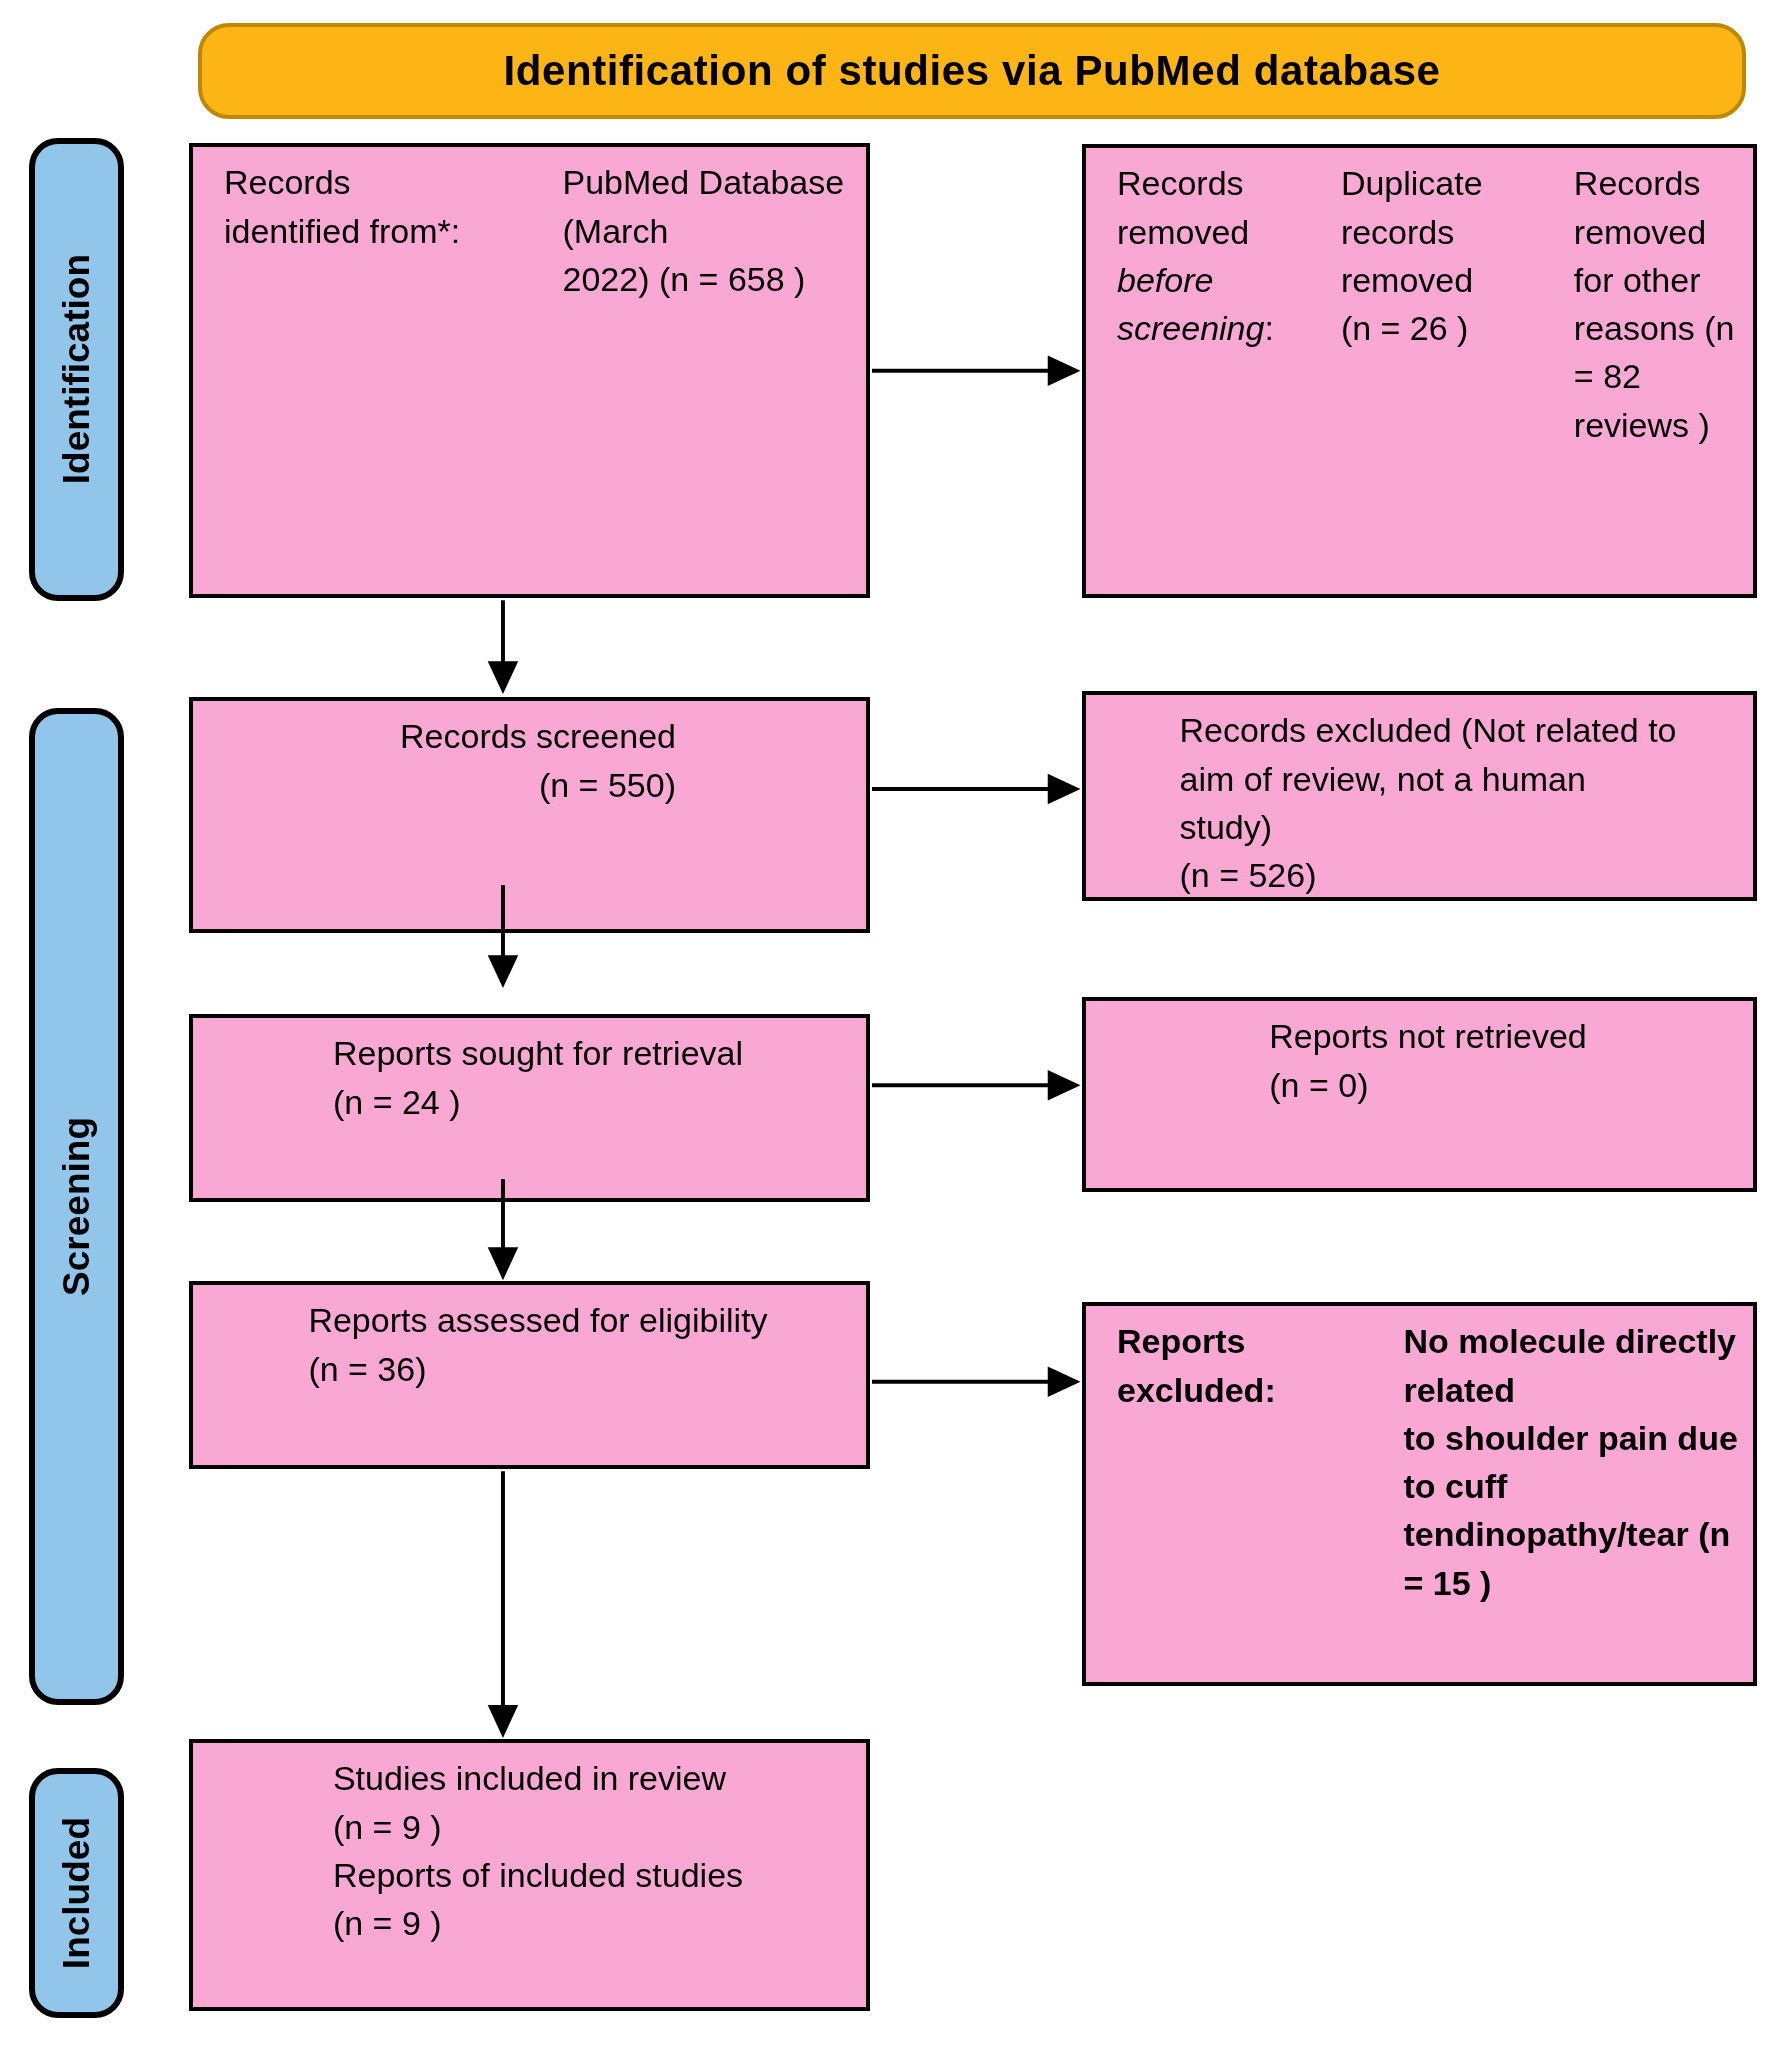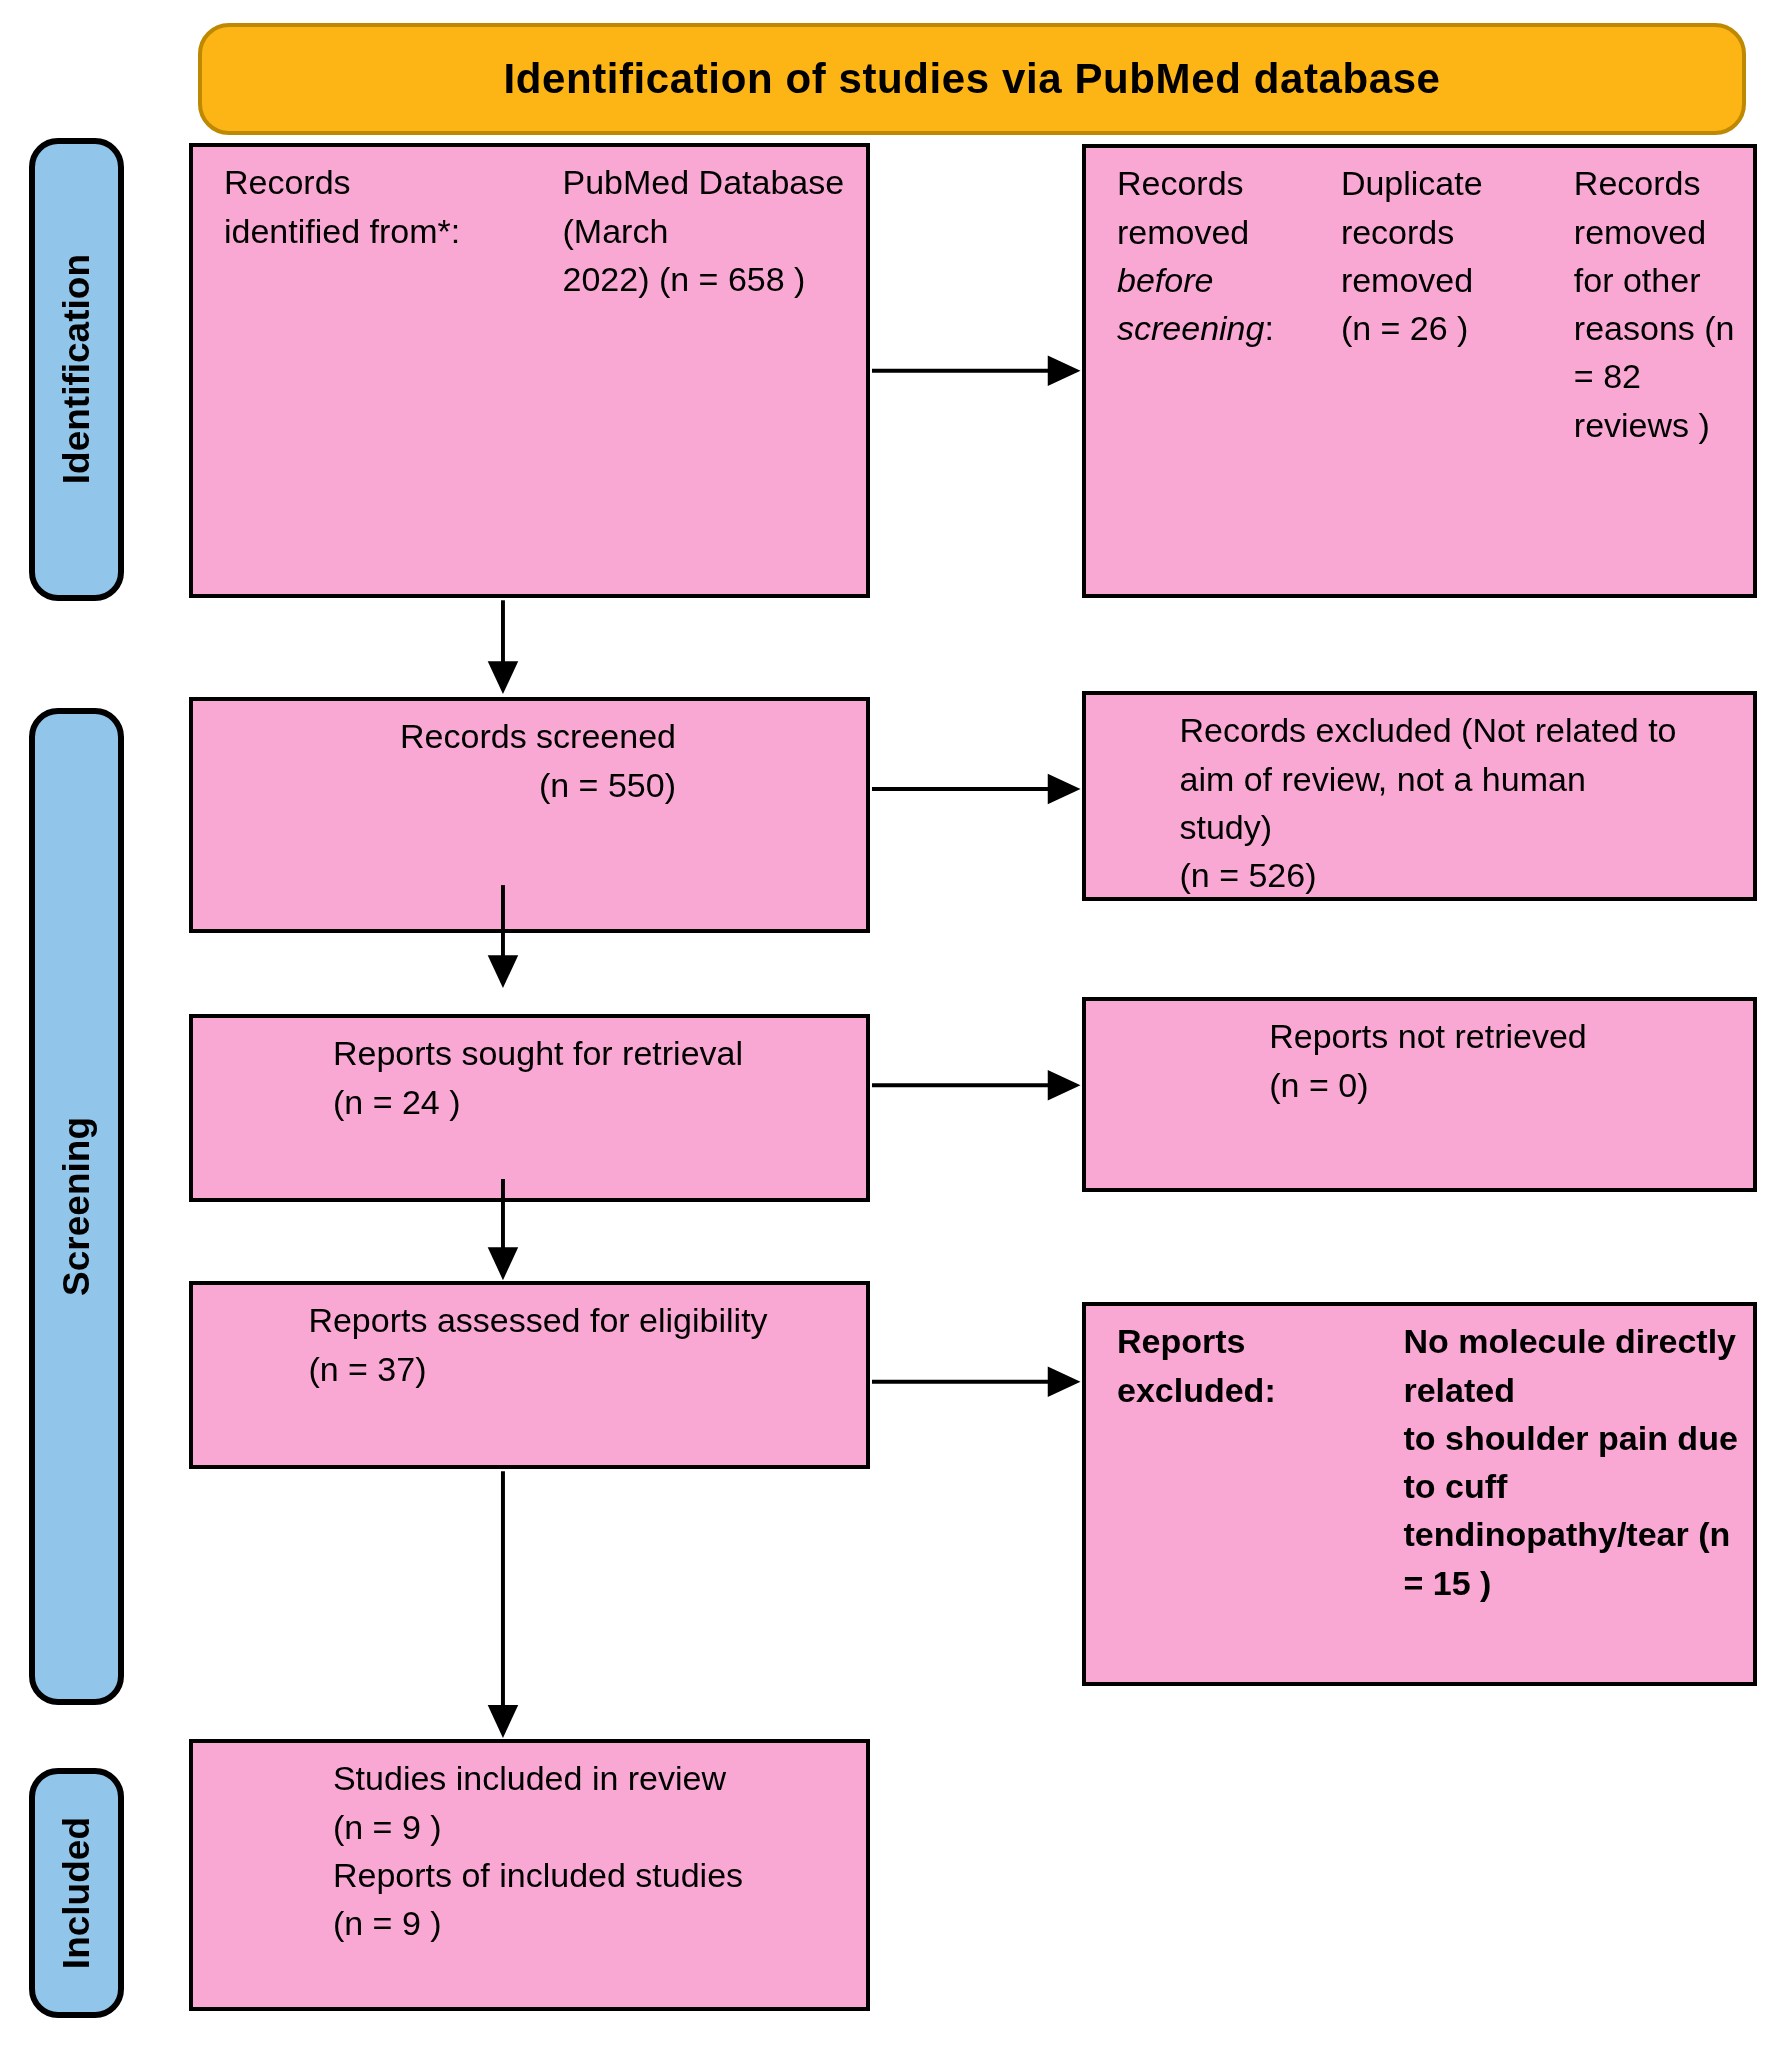--- a/index.html
+++ b/index.html
@@ -13,21 +13,21 @@
   body { width: 1792px; height: 2046px; font-family: "Liberation Sans", sans-serif; }
   #canvas {
     position: relative;
     width: 1792px;
     height: 2046px;
     background: #ffffff;
     overflow: hidden;
   }
   .banner {
     position: absolute;
-    left: 198px; top: 22.6px; width: 1548px; height: 112px;
+    left: 198px; top: 22.6px; width: 1548px; height: 96px;
     background: var(--banner-bg);
     border: 4.5px solid var(--banner-border);
     border-radius: 31px;
     display: flex; align-items: center; justify-content: center;
   }
   .banner span {
     font-size: 42px; font-weight: bold; color: #000;
     letter-spacing: 0.6px;
   }
   .stage {
@@ -91,21 +91,21 @@
 (n = 550)</div>
   </div>
 
   <div class="flowbox colL" style="top:1014px; height:188px;">
     <div class="pre">Reports sought for retrieval
 (n = 24 )</div>
   </div>
 
   <div class="flowbox colL" style="top:1281px; height:188px;">
     <div class="pre">Reports assessed for eligibility
-(n = 37)</div>
+(n = 36)</div>
   </div>
 
   <div class="flowbox colL" style="top:1739px; height:272px;">
     <div class="pre">Studies included in review
 (n = 9 )
 Reports of included studies
 (n = 9 )</div>
   </div>
 
   <div class="flowbox colR" style="top:144px; height:454px;">

